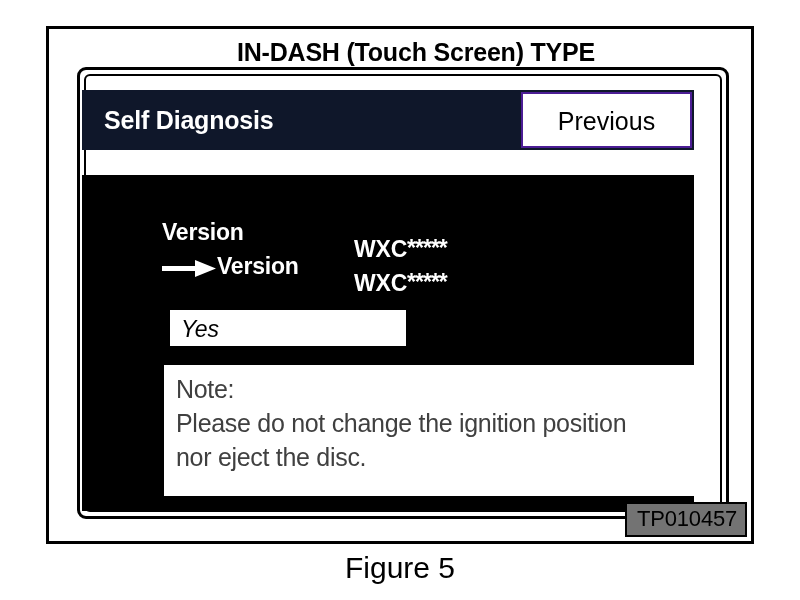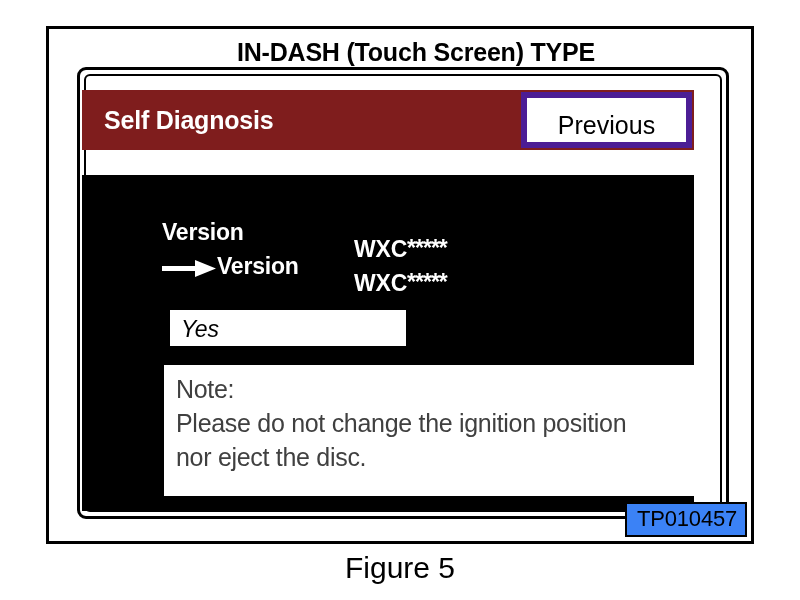--- a/index.html
+++ b/index.html
@@ -67,41 +67,41 @@
     background: #ffffff;
   }
 
   
   #screen-header {
     position: absolute;
     left: 33px;
     top: 61px;
     width: 612px;
     height: 60px;
-    background: #7f1d1d;
+    background: #0f172a;
     box-sizing: border-box;
   }
   #screen-title {
     position: absolute;
     left: 22px;
     top: 16px;
     font-size: 25px;
     font-weight: bold;
     color: #ffffff;
     letter-spacing: -0.2px;
     white-space: nowrap;
   }
   #previous-button {
     position: absolute;
     right: 2px;
     top: 2px;
     width: 171px;
     height: 56px;
     background: #ffffff;
-    border: 6px solid #4c1d95;
+    border: 2px solid #4c1d95;
     box-sizing: border-box;
     cursor: pointer;
   }
   #previous-button-label {
     position: absolute;
     left: 0;
     top: 13px;
     width: 100%;
     text-align: center;
     font-size: 25px;
@@ -222,21 +222,21 @@
   .note-line.line-0 { top: 8px; }
   .note-line.line-1 { top: 42px; }
   .note-line.line-2 { top: 76px; }
 
   
   #reference-code-box {
     position: absolute;
     right: 4px;
     bottom: 4px;
     padding: 2px 8px 3px 10px;
-    background: #3b82f6;
+    background: #737373;
     border: 2px solid #000000;
     box-sizing: border-box;
   }
   #reference-code {
     font-size: 22px;
     color: #000000;
     white-space: nowrap;
     letter-spacing: -0.2px;
   }
 

